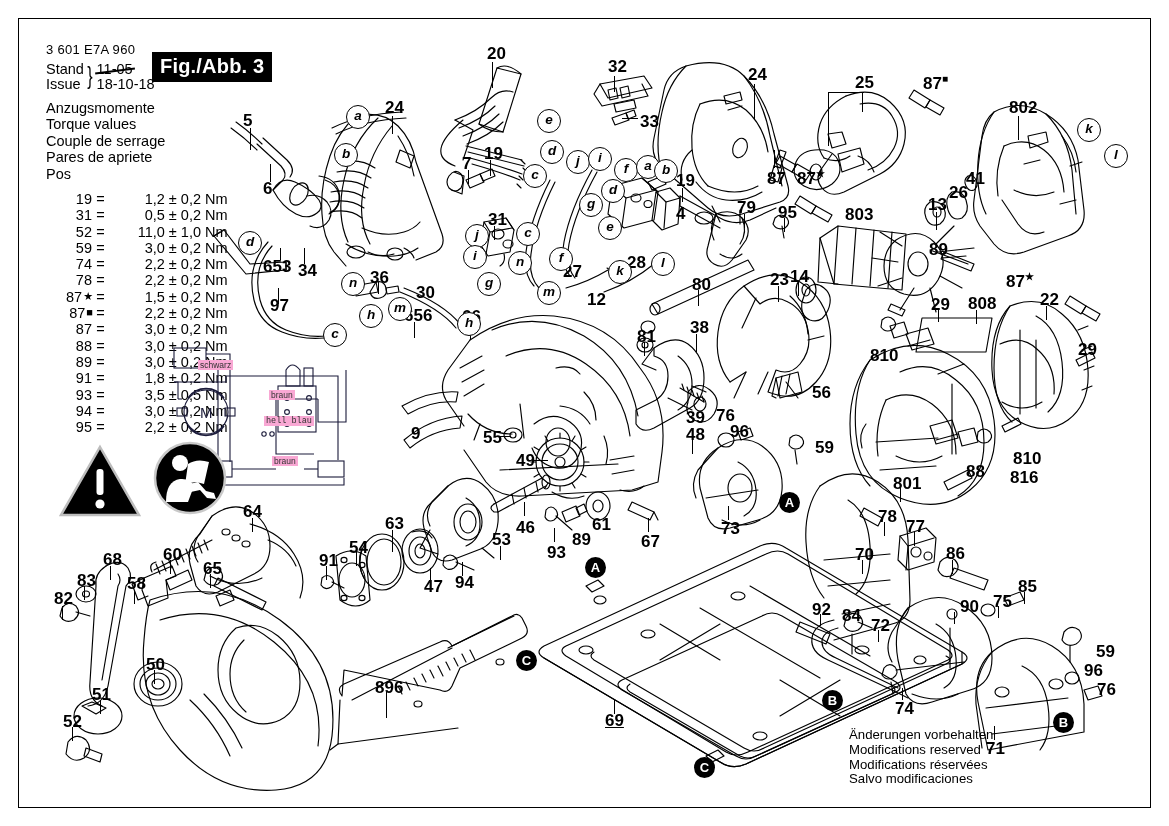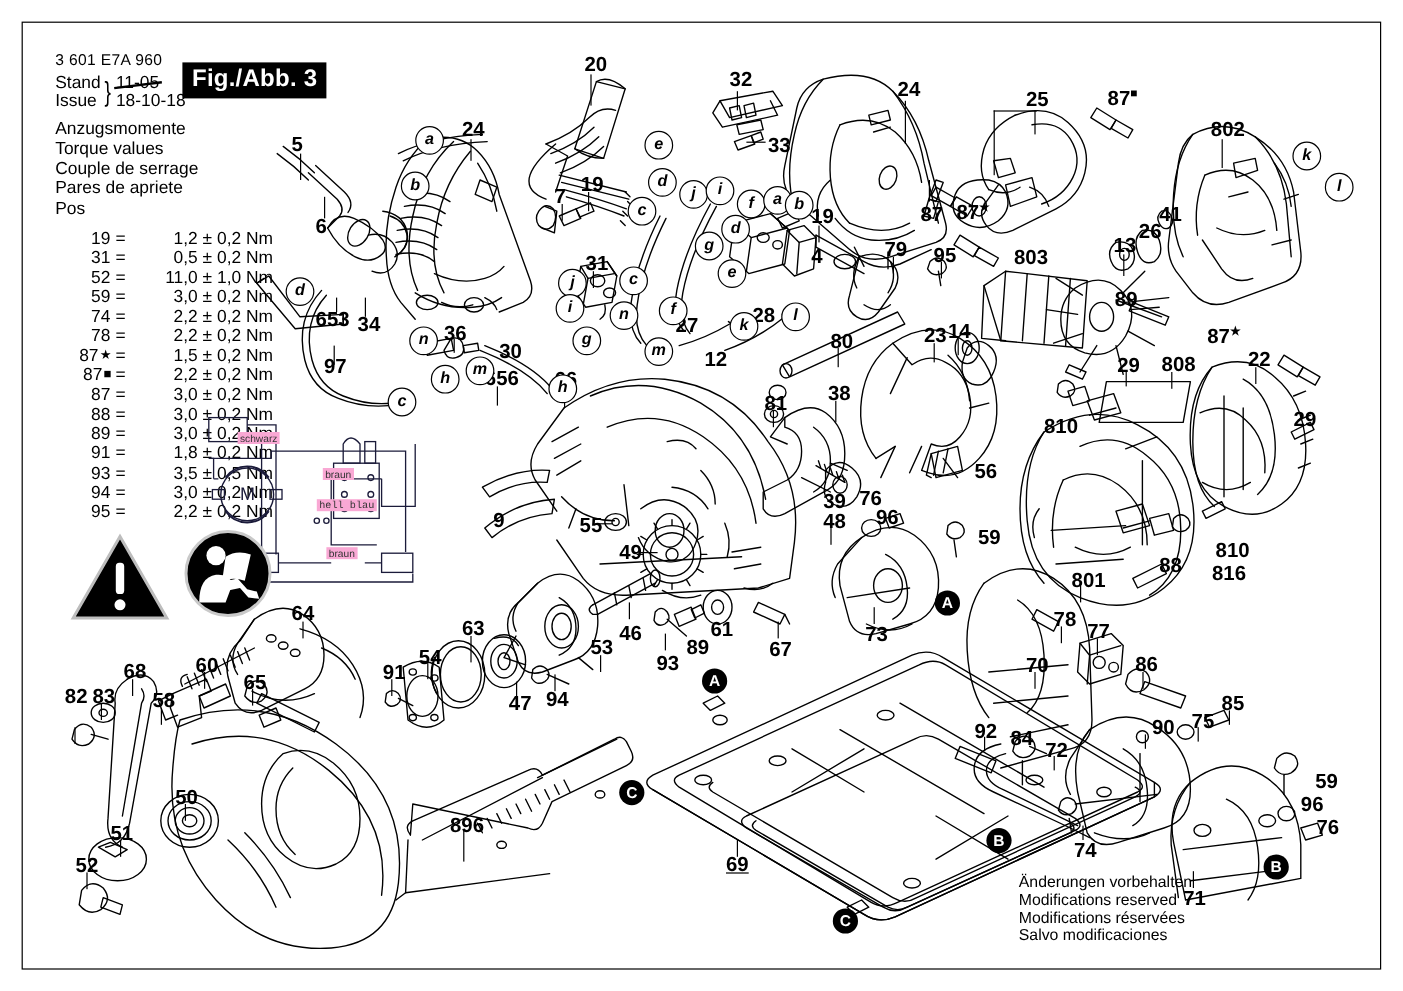--- a/index.html
+++ b/index.html
@@ -921,21 +921,21 @@
       <div class="num" style="left: 906px; top: 518px;">77</div>
       <div class="num" style="left: 946px; top: 545px;">86</div>
       <div class="num" style="left: 855px; top: 546px;">70</div>
       <div class="num" style="left: 349px; top: 539px;">54</div>
       <div class="num" style="left: 319px; top: 552px;">91</div>
       <div class="num" style="left: 103px; top: 551px;">68</div>
       <div class="num" style="left: 163px; top: 546px;">60</div>
       <div class="num" style="left: 203px; top: 560px;">65</div>
       <div class="num" style="left: 127px; top: 575px;">58</div>
       <div class="num" style="left: 77px; top: 572px;">83</div>
-      <div class="num" style="left: 54px; top: 572px;">82</div>
+      <div class="num" style="left: 54px; top: 590px;">82</div>
       <div class="num" style="left: 424px; top: 578px;">47</div>
       <div class="num" style="left: 455px; top: 574px;">94</div>
       <div class="num" style="left: 1018px; top: 578px;">85</div>
       <div class="num" style="left: 993px; top: 593px;">75</div>
       <div class="num" style="left: 960px; top: 598px;">90</div>
       <div class="num" style="left: 812px; top: 601px;">92</div>
       <div class="num" style="left: 842px; top: 607px;">84</div>
       <div class="num" style="left: 871px; top: 617px;">72</div>
       <div class="num" style="left: 1096px; top: 643px;">59</div>
       <div class="num" style="left: 1084px; top: 662px;">96</div>

